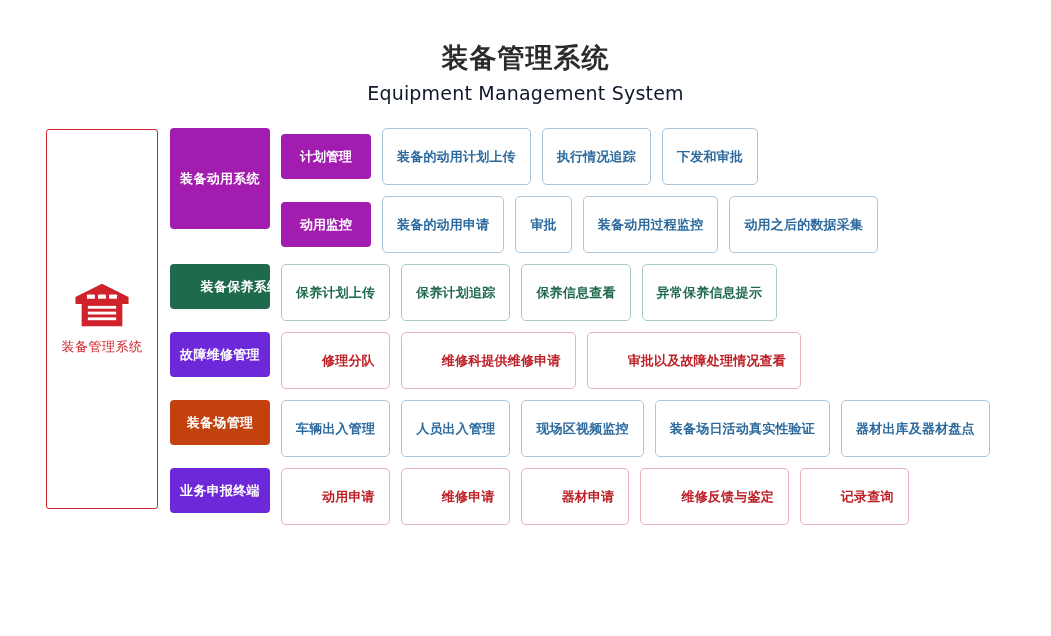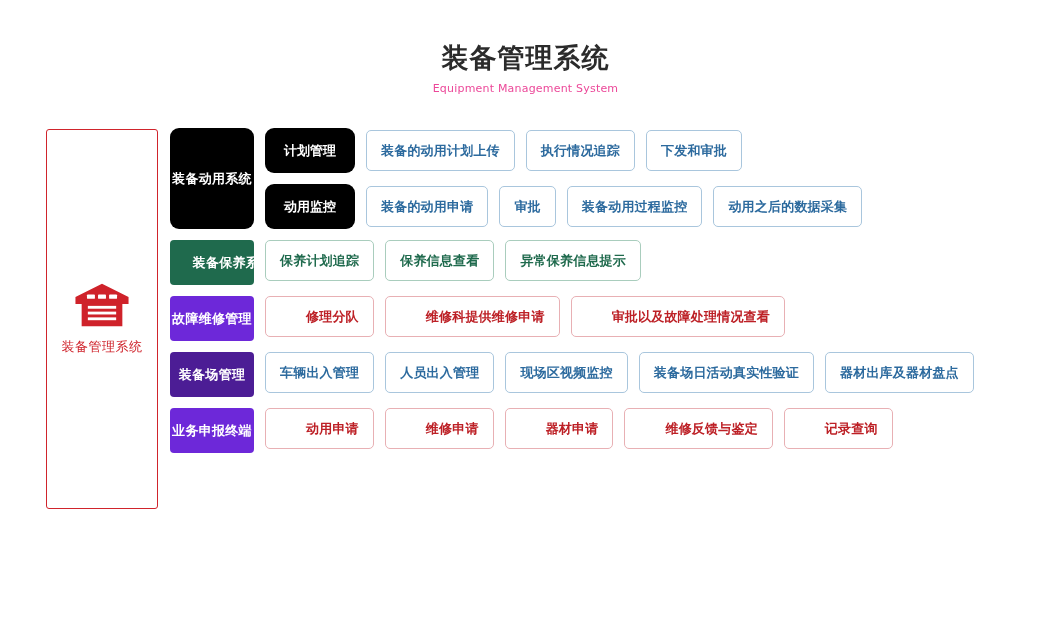--- a/index.html
+++ b/index.html
@@ -14,21 +14,21 @@
 
   
   .header { position: absolute; left: 0; top: 0; width: 1051px; text-align: center; }
   .title {
     margin: 0; padding-top: 42px;
     font-size: 27px; font-weight: bold; color: #2b2b2b;
     letter-spacing: 1px; line-height: 1.15;
   }
   .subtitle {
     margin: 0; padding-top: 9px;
-    font-size: 11px; color: #ec4899; font-weight: normal;
+    font-size: 19px; color: #0f172a; font-weight: normal;
     letter-spacing: .2px;
   }
 
   
   .hero {
     position: absolute; left: 46px; top: 129px;
     width: 112px; height: 380px;
     border: 1px solid #d0242c;
     border-radius: 3px;
     background: #fff;
@@ -40,21 +40,21 @@
     margin-top: 10px; font-size: 13px; color: #cf222a;
     font-weight: normal; letter-spacing: .5px; white-space: nowrap;
   }
 
   
   .rows { position: absolute; left: 170px; top: 128px; }
   .row { display: flex; align-items: flex-start; margin-bottom: 11px; }
 
   .cat {
     flex: 0 0 auto;
-    width: 84px;
+    width: 100px;
     border-radius: 4px;
     color: #ffffff;
     font-size: 13px; font-weight: bold;
     letter-spacing: .3px;
     display: flex; align-items: center; justify-content: center;
     text-align: center;
     white-space: nowrap;
   }
   .cat.h1 { height: 45px; }
   .cat.h2 { height: 101px; }
@@ -68,35 +68,35 @@
     height: 45px; width: 90px;
     margin-left: 11px;
     border-radius: 4px;
     color: #fff; font-size: 13px; font-weight: bold;
     display: flex; align-items: center; justify-content: center;
     white-space: nowrap;
   }
 
   .item {
     flex: 0 0 auto;
-    height: 41px;
+    height: 57px;
     margin-left: 11px;
     padding: 0 14px;
     border-radius: 5px;
     background: #ffffff;
     display: flex; align-items: center; justify-content: center;
     font-size: 13px; font-weight: bold; white-space: nowrap;
     letter-spacing: .2px;
   }
 
   
-  .c-blue        { background: #000000; border-radius: 9px; }
+  .c-blue        { background: #a21caf; }
   .c-green-dark  { background: #1f6a4d; padding-left: 41px; }
   .c-red         { background: #6d28d9; }
-  .c-blue2       { background: #4c1d95; }
+  .c-blue2       { background: #c2410c; }
   .c-green-light { background: #3e9471; }
 
   .o-blue  { border: 1px solid #a9c6dd; color: #2c6a9e; }
   .o-green { border: 1px solid #a9cdbd; color: #1f6a4d; }
   .o-red   { border: 1px solid #e8b0b4; color: #bd2026; padding-left: 40px; }
 </style>
 </head>
 <body>
 
 <div id="page">
@@ -137,20 +137,21 @@
             <div class="item o-blue">审批</div>
             <div class="item o-blue">装备动用过程监控</div>
             <div class="item o-blue">动用之后的数据采集</div>
           </div>
         </div>
       </div>
       <div class="row">
         <div class="cat c-green-dark h1">装备保养系统</div>
         <div class="stack">
           <div class="subrow">
+            <div class="item o-green">保养计划上传</div>
             <div class="item o-green">保养计划追踪</div>
             <div class="item o-green">保养信息查看</div>
             <div class="item o-green">异常保养信息提示</div>
           </div>
         </div>
       </div>
       <div class="row">
         <div class="cat c-red h1">故障维修管理</div>
         <div class="stack">
           <div class="subrow">

